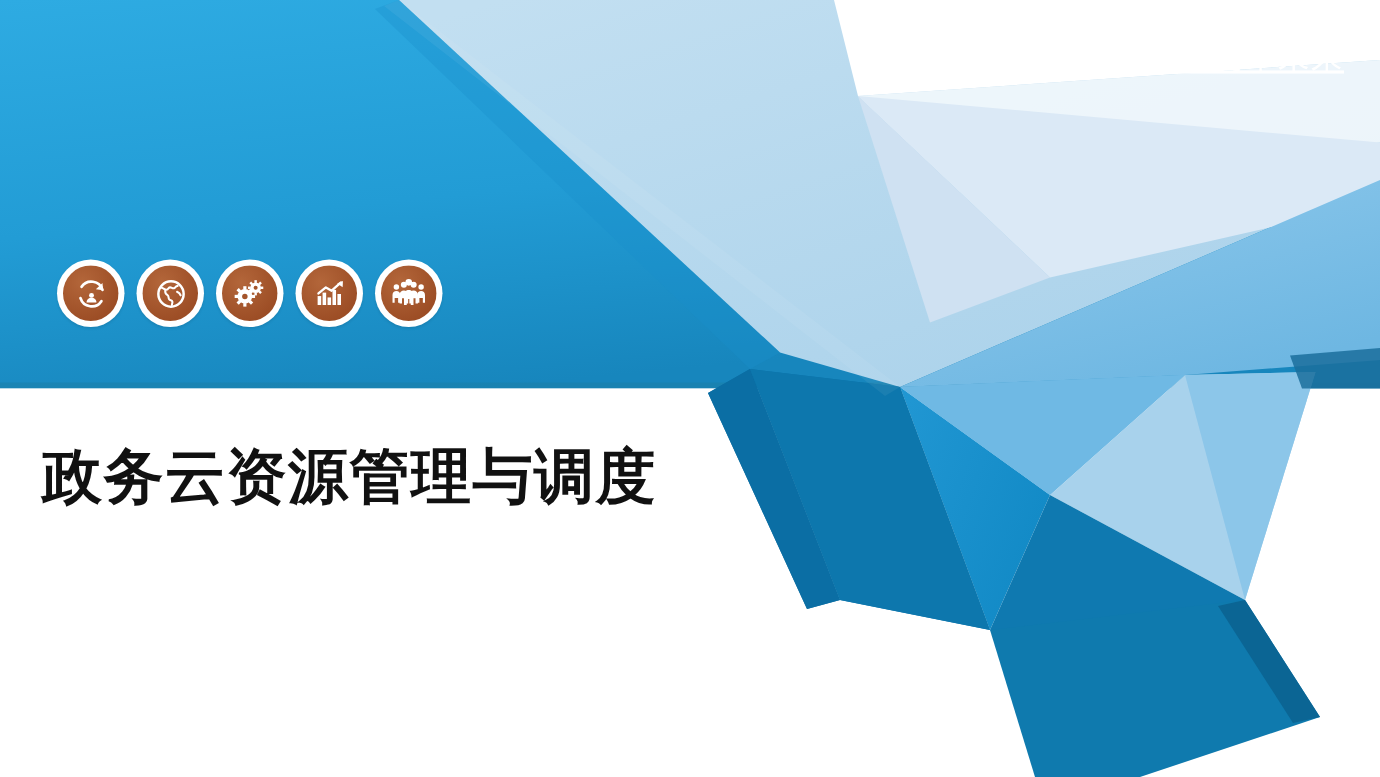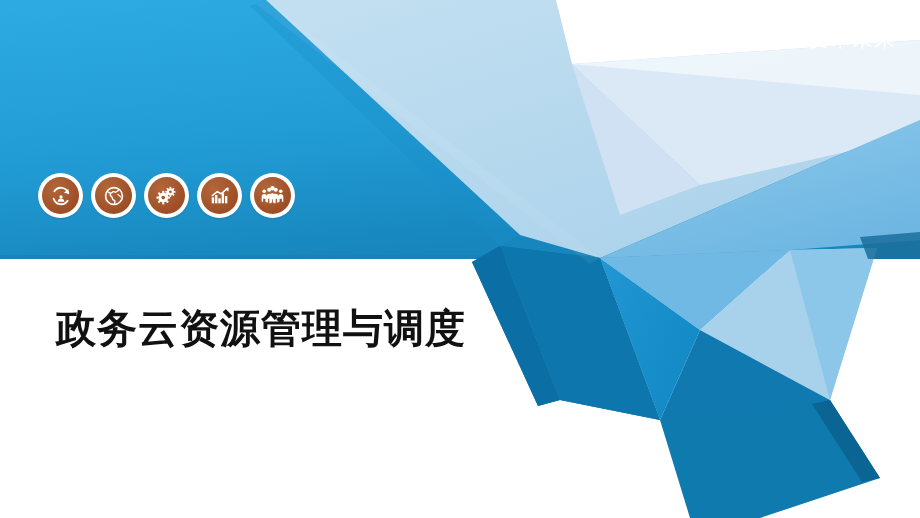--- a/index.html
+++ b/index.html
@@ -35,20 +35,21 @@
     position: absolute;
     right: 24px;
     top: 26px;
     color: #ffffff;
     font-size: 21px;
     line-height: 1.25;
     letter-spacing: 1px;
     white-space: nowrap;
     font-weight: 400;
     text-shadow: 0 0 1px rgba(255,255,255,0.25);
+    text-decoration: underline;
   }
 
   
   #icon-strip {
     position: absolute;
     left: 38px;
     top: 173px;
     display: flex;
     gap: 8px;
     align-items: center;
@@ -73,22 +74,21 @@
     display: flex;
     align-items: center;
     justify-content: center;
   }
   .icon-disc svg { display: block; }
 
   
   #title-block {
     position: absolute;
     left: 28px;
-    top: 306px;
-    margin-left: 28px;
+    top: 296px;
   }
   #slide-title {
     margin: 0;
     font-size: 40px;
     font-weight: bold;
     color: #111111;
     letter-spacing: 1px;
     line-height: 1.12;
     white-space: nowrap;
   }

